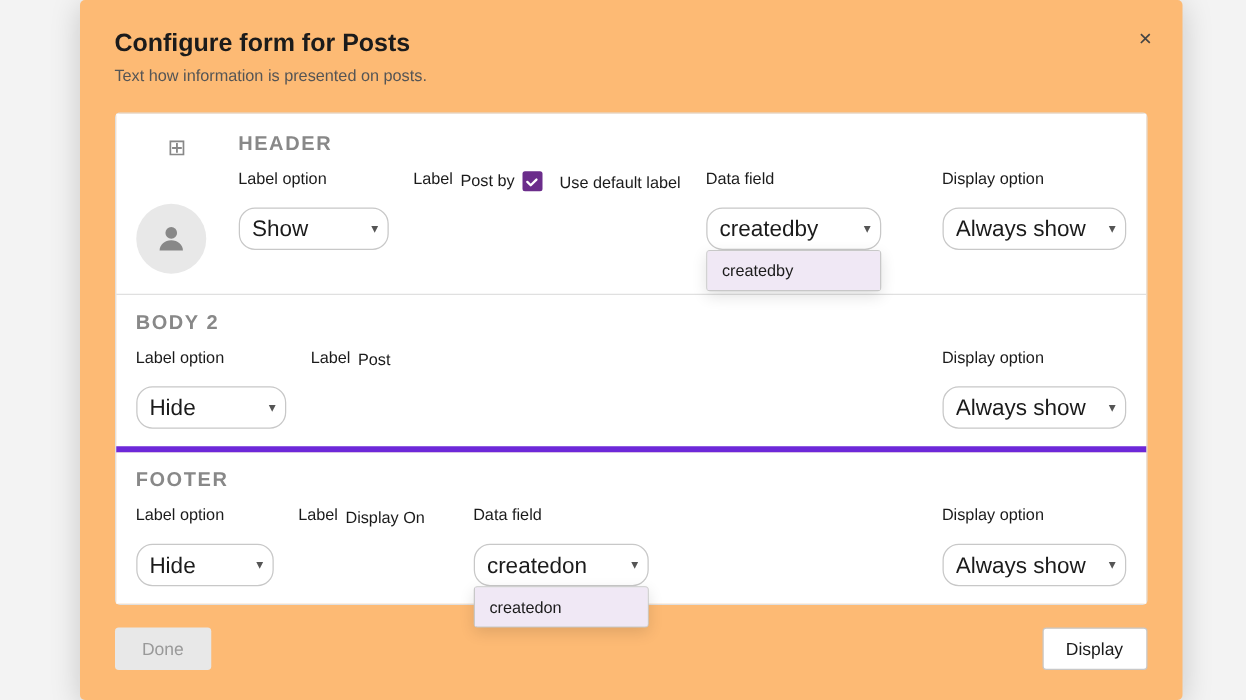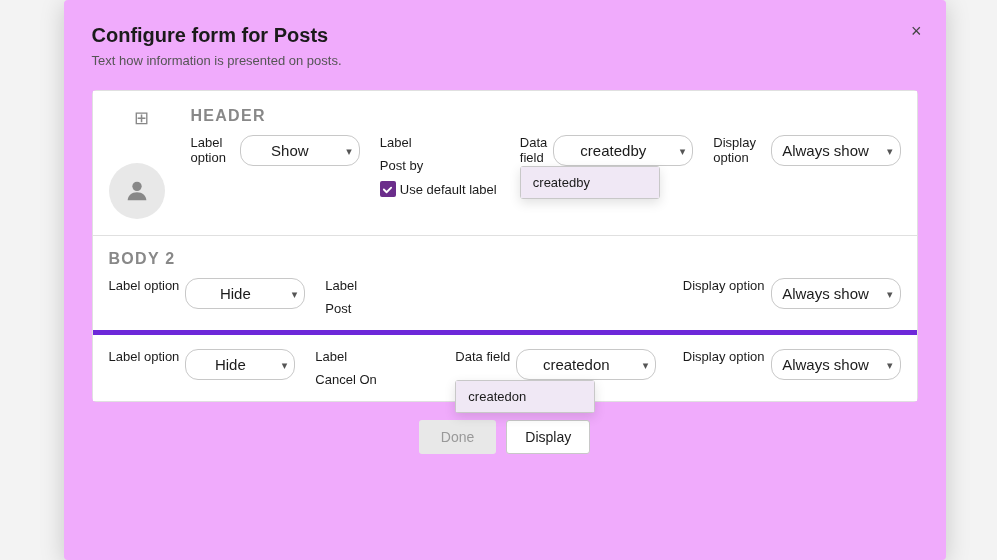--- a/index.html
+++ b/index.html
@@ -8,21 +8,21 @@
       font-size: 14px;
       background: #f3f3f3;
       display: flex;
       align-items: center;
       justify-content: center;
       min-height: 100vh;
     }
     .dialog {
       width: 882px;
       min-height: 560px;
-      background: #f0abfc;
+      background: #fdba74;
       border-radius: 4px;
       box-shadow: 0 4px 24px rgba(0,0,0,0.18);
       position: relative;
       padding: 24px 28px 20px 28px;
       margin-left: 12px;
     }
     .dialog-title {
       font-size: 20px;
       font-weight: 600;
       color: #1b1b1b;
@@ -96,68 +96,67 @@
       margin-bottom: 10px;
     }
     .fields-row {
       display: flex;
       align-items: flex-start;
       gap: 20px;
       flex: 1;
     }
     .field-group {
       display: flex;
-      flex-direction: row;
-      gap: 6px;
+      flex-direction: column;
+      gap: 16px;
     }
     .field-label {
       font-size: 13px;
       color: #1b1b1b;
       font-weight: 400;
     }
     .select-wrapper {
       position: relative;
       display: inline-block;
     }
     .select-ctrl {
       border: 1px solid #c8c8c8;
       border-radius: 13px;
       padding: 6px 30px 6px 10px;
-      font-size: 15px;
+      font-size: 18px;
       background: #fff;
       color: #1b1b1b;
       appearance: none;
       cursor: pointer;
       min-width: 120px;
-      text-align: center;
     }
     .select-arrow {
       position: absolute;
       right: 8px;
       top: 50%;
       transform: translateY(-50%);
       pointer-events: none;
       color: #555;
       font-size: 11px;
     }
     .label-text-area {
       display: flex;
-      flex-direction: column;
+      flex-direction: row;
       gap: 6px;
       min-width: 120px;
     }
     .label-value {
       font-size: 13px;
       color: #1b1b1b;
       padding-top: 2px;
     }
     .checkbox-row {
       display: flex;
       align-items: center;
-      gap: 4px;
+      gap: 14px;
       margin-top: 2px;
     }
     .checkbox-custom {
       width: 16px;
       height: 16px;
       background: #6b2d8b;
       border-radius: 2px;
       display: flex;
       align-items: center;
       justify-content: center;
@@ -221,21 +220,21 @@
     }
     .section-footer-inner {
       display: flex;
       align-items: flex-start;
       gap: 20px;
     }
 
     
     .dialog-footer {
       display: flex;
-      justify-content: center;
+      justify-content: space-between;
       gap: 10px;
       margin-top: 18px;
     }
     .btn-done {
       background: #e8e8e8;
       color: #999;
       border: none;
       border-radius: 3px;
       padding: 8px 22px;
       font-size: 14px;
@@ -367,36 +366,37 @@
             <select class="select-ctrl" style="min-width:130px;">
               <option>Always show</option>
             </select>
             <span class="select-arrow">▾</span>
           </div>
         </div>
       </div>
     </div>
 
     <div class="section-footer-row">
+      <div class="section-label">FOOTER</div>
       <div class="section-footer-inner">
 
         <div class="field-group">
           <span class="field-label">Label option</span>
           <div class="select-wrapper">
             <select class="select-ctrl select-ctrl-footer">
               <option>Hide</option>
               <option>Show</option>
             </select>
             <span class="select-arrow">▾</span>
           </div>
         </div>
 
         <div class="field-group label-text-area">
           <span class="field-label">Label</span>
-          <span class="label-value">Cancel On</span>
+          <span class="label-value">Display On</span>
         </div>
 
         <div class="field-group datafield-group">
           <span class="field-label">Data field</span>
           <div class="select-wrapper">
             <select class="select-ctrl select-ctrl-wide">
               <option>createdon</option>
               <option>modifiedon</option>
             </select>
             <span class="select-arrow">▾</span>

